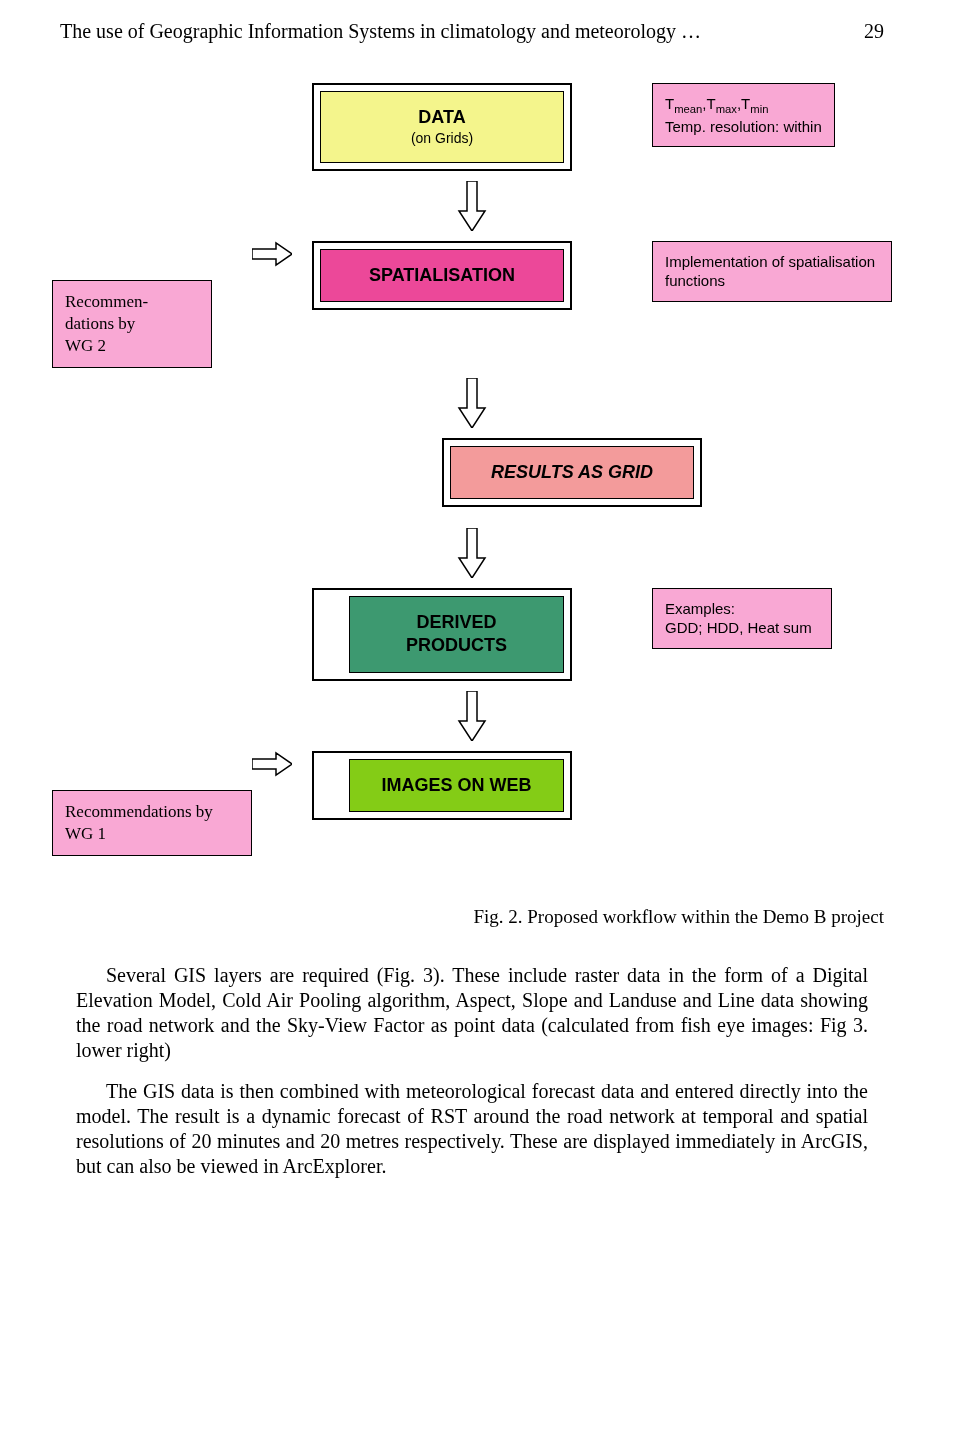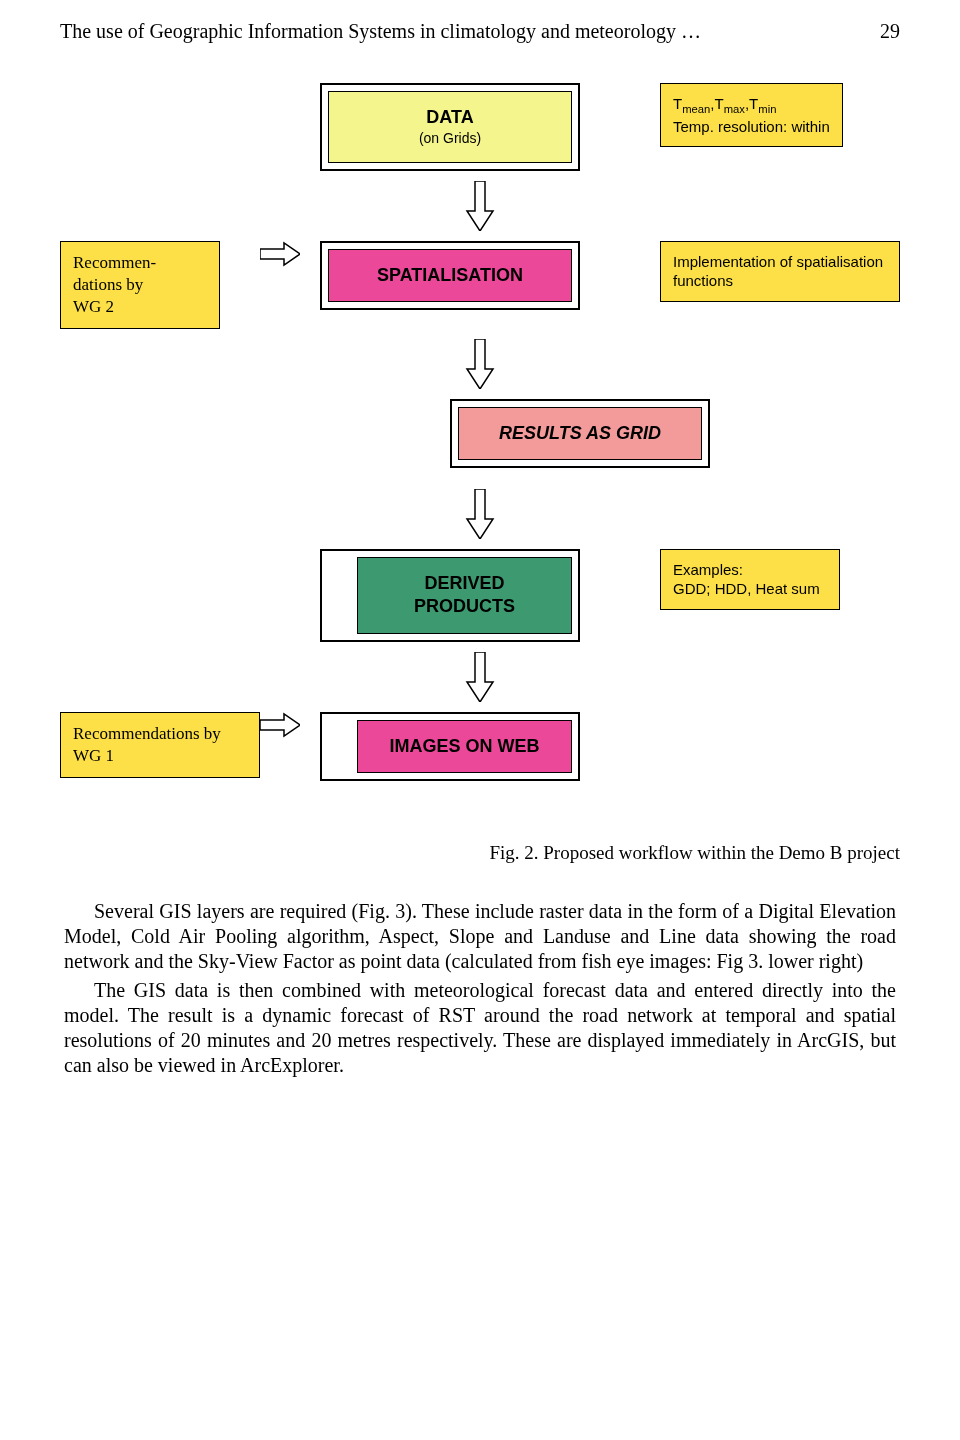--- a/index.html
+++ b/index.html
@@ -5,21 +5,21 @@
   * { box-sizing: border-box; }
   body {
     margin: 0;
     padding: 0;
     font-family: "Times New Roman", Times, serif;
     background: #fff;
     width: 960px;
     color: #000;
   }
   .page {
-    padding: 20px 60px 40px 60px;
+    padding: 20px 76px 40px 60px;
   }
   .header-row {
     display: flex;
     justify-content: space-between;
     font-size: 20px;
     margin-bottom: 40px;
   }
   .diagram {
     position: relative;
     width: 100%;
@@ -60,54 +60,54 @@
   }
   .process-inner .sub {
     display:block;
     font-weight: normal;
     font-size: 14px;
   }
   .bg-yellow { background: #f4f58c; }
   .bg-orange { background: #ec4899; }
   .bg-pink   { background: #f39b9b; font-style: italic; }
   .bg-green  { background: #3d9970; color:#000; }
-  .bg-blue   { background: #ec4899; }
+  .bg-blue   { background: #84cc16; }
   .bg-green, .bg-blue { color:#000;margin-left:29px; }
 
   .note-box {
     border: 1.5px solid #000;
-    background: #fde047;
+    background: #f9a8d4;
     font-family: Arial, Helvetica, sans-serif;
     font-size: 15px;
     padding: 10px 12px;
     min-width: 180px;
     line-height: 1.3;
   }
   .note-box.small { font-size: 15px; min-width: 160px; }
-  .note-box.serif { font-family: "Times New Roman", serif; font-size: 17px; }
+  .note-box.serif { font-family: "Times New Roman", serif; font-size: 17px; margin-top: 39px; }
   .sub-line { display:block; }
   .t-sub { vertical-align: sub; font-size: 0.75em; }
 
   
   .arrow-down svg, .arrow-right svg { display:block; }
   .arrow-down { width: 30px; height: 50px; }
   .arrow-right { width: 40px; height: 26px; }
 
   
   .fig-caption {
     text-align: right;
     font-size: 19px;
     margin: 50px 0 35px 0;
   }
   .body-text {
     font-size: 20px;
     text-align: justify;
     line-height: 1.25;
   }
-  .body-text p { margin: 4px; text-indent: 1.5em; }
+  .body-text p { margin: 16px; text-indent: 1.5em; }
 </style>
 </head>
 <body>
 
 <div class="page">
 
   <div class="header-row">
     <span>The use of Geographic Information Systems in climatology and meteorology …</span>
     <span>29</span>
   </div>

